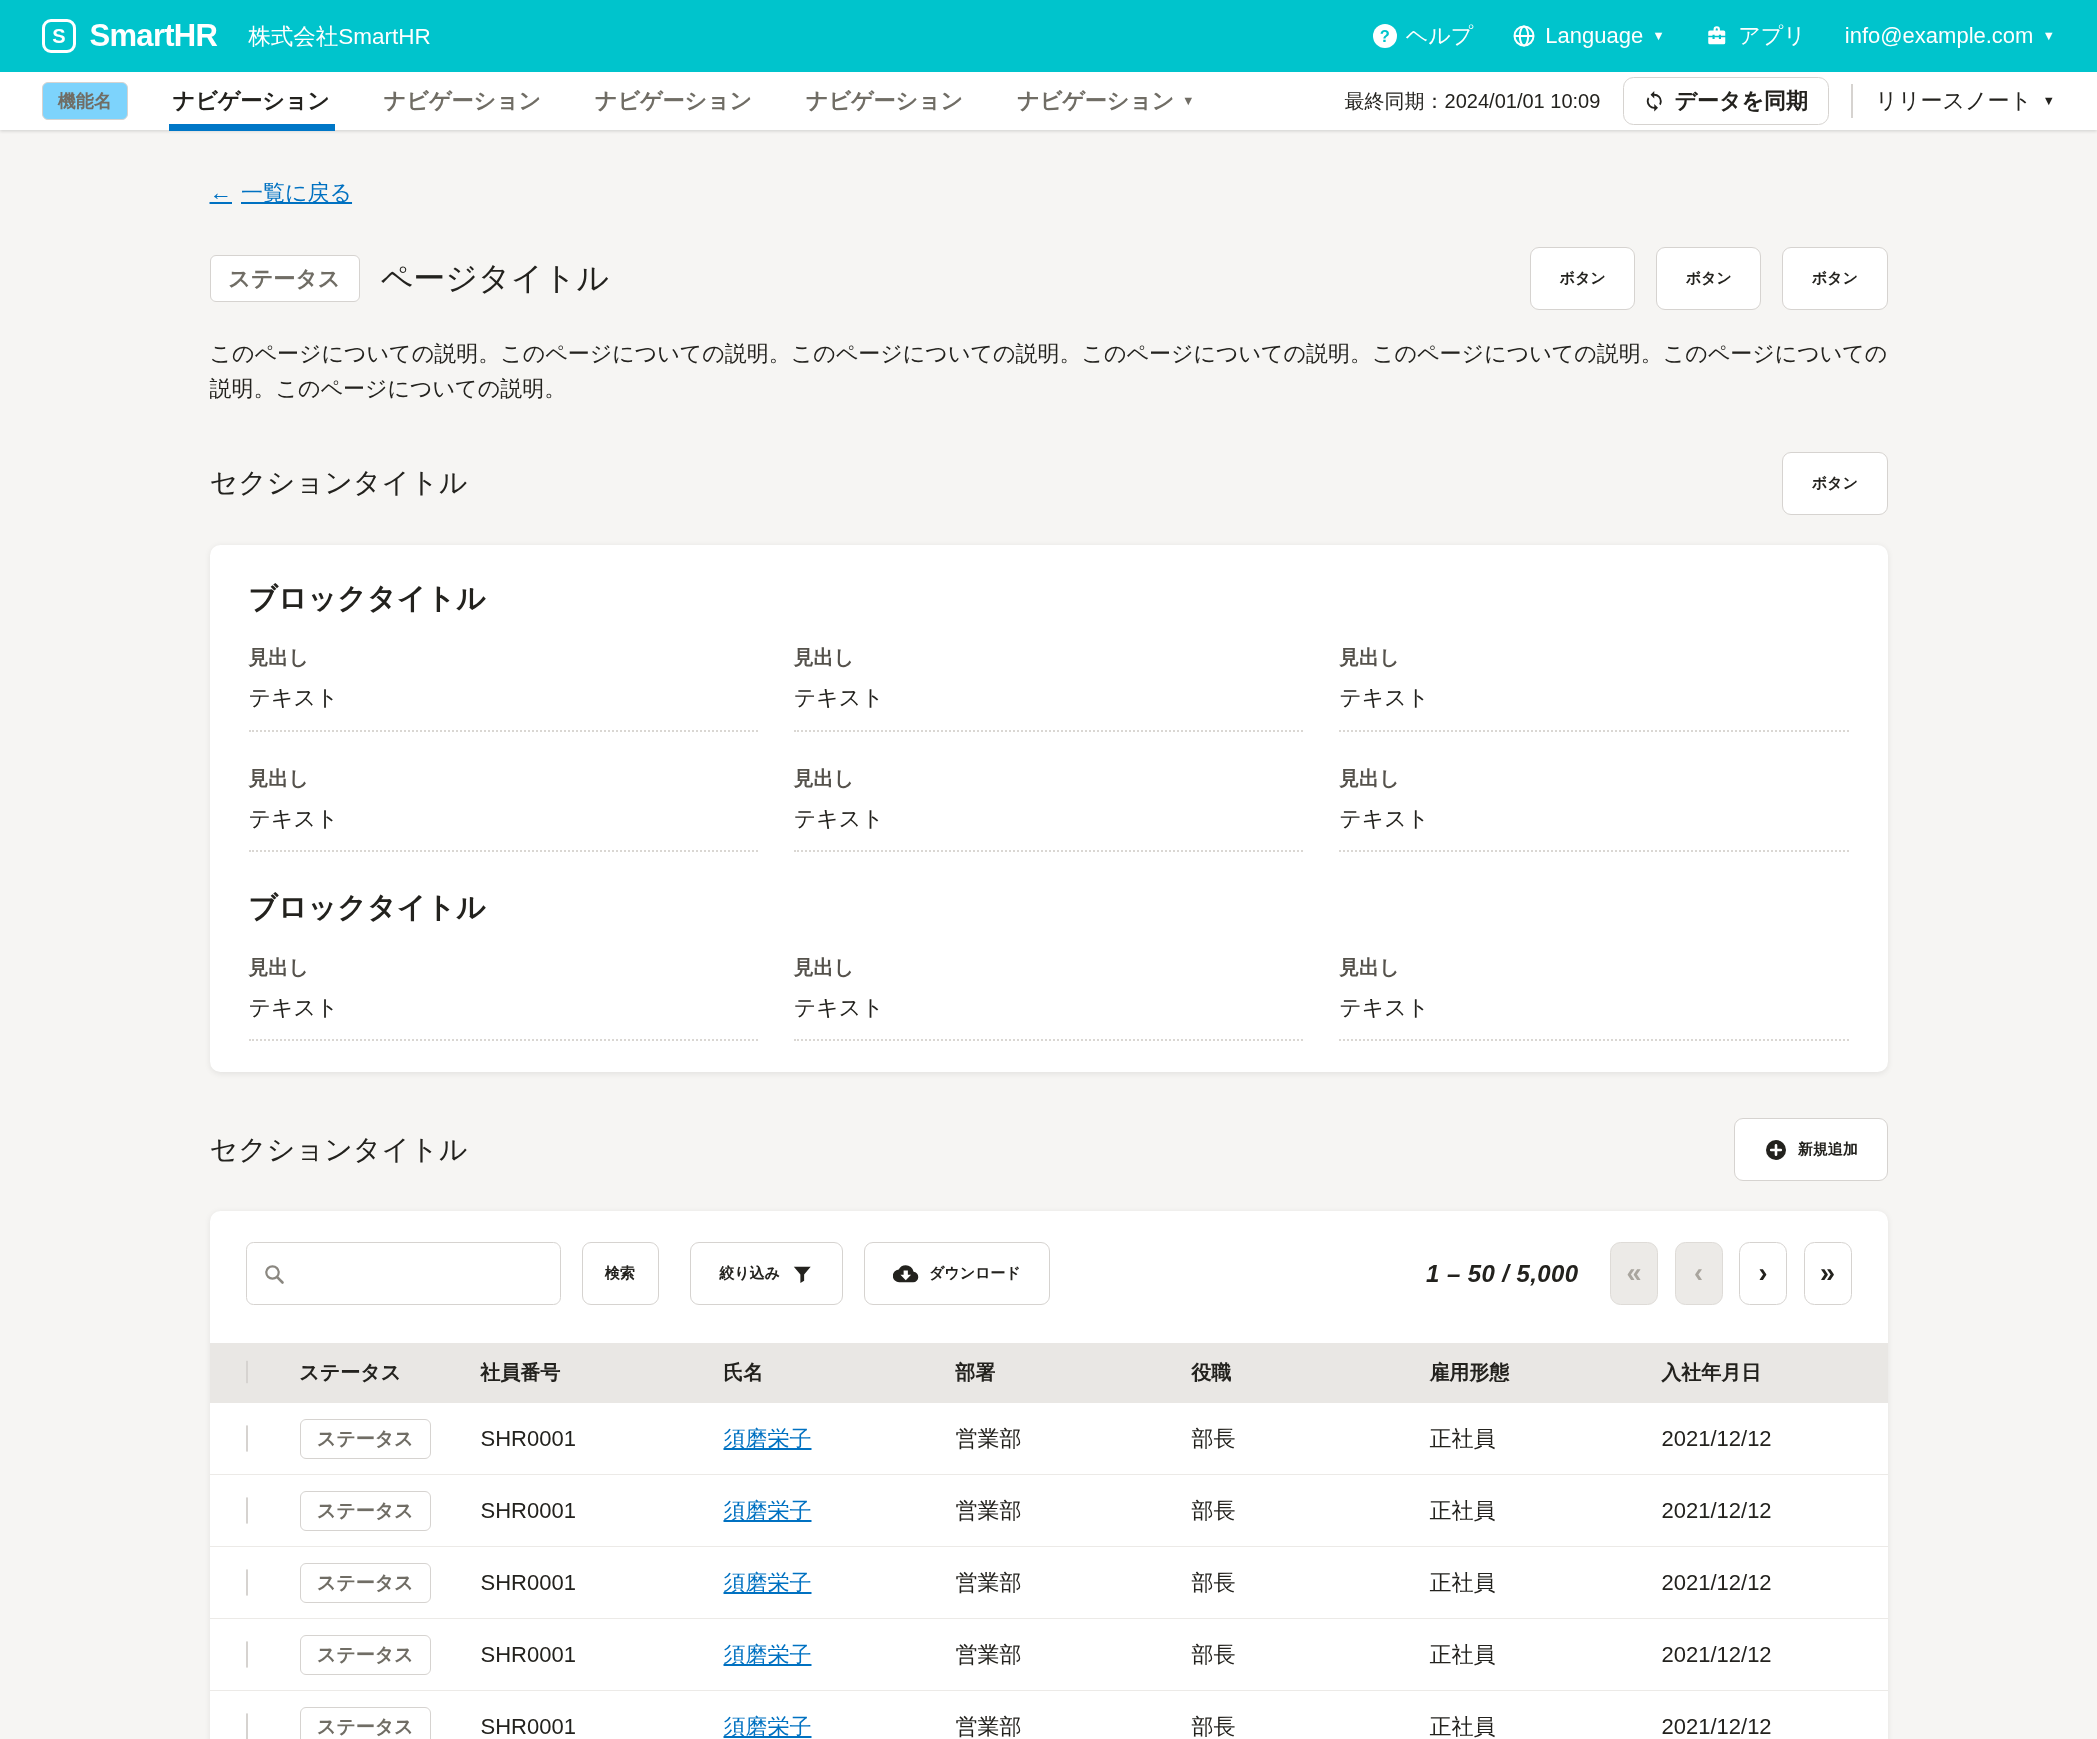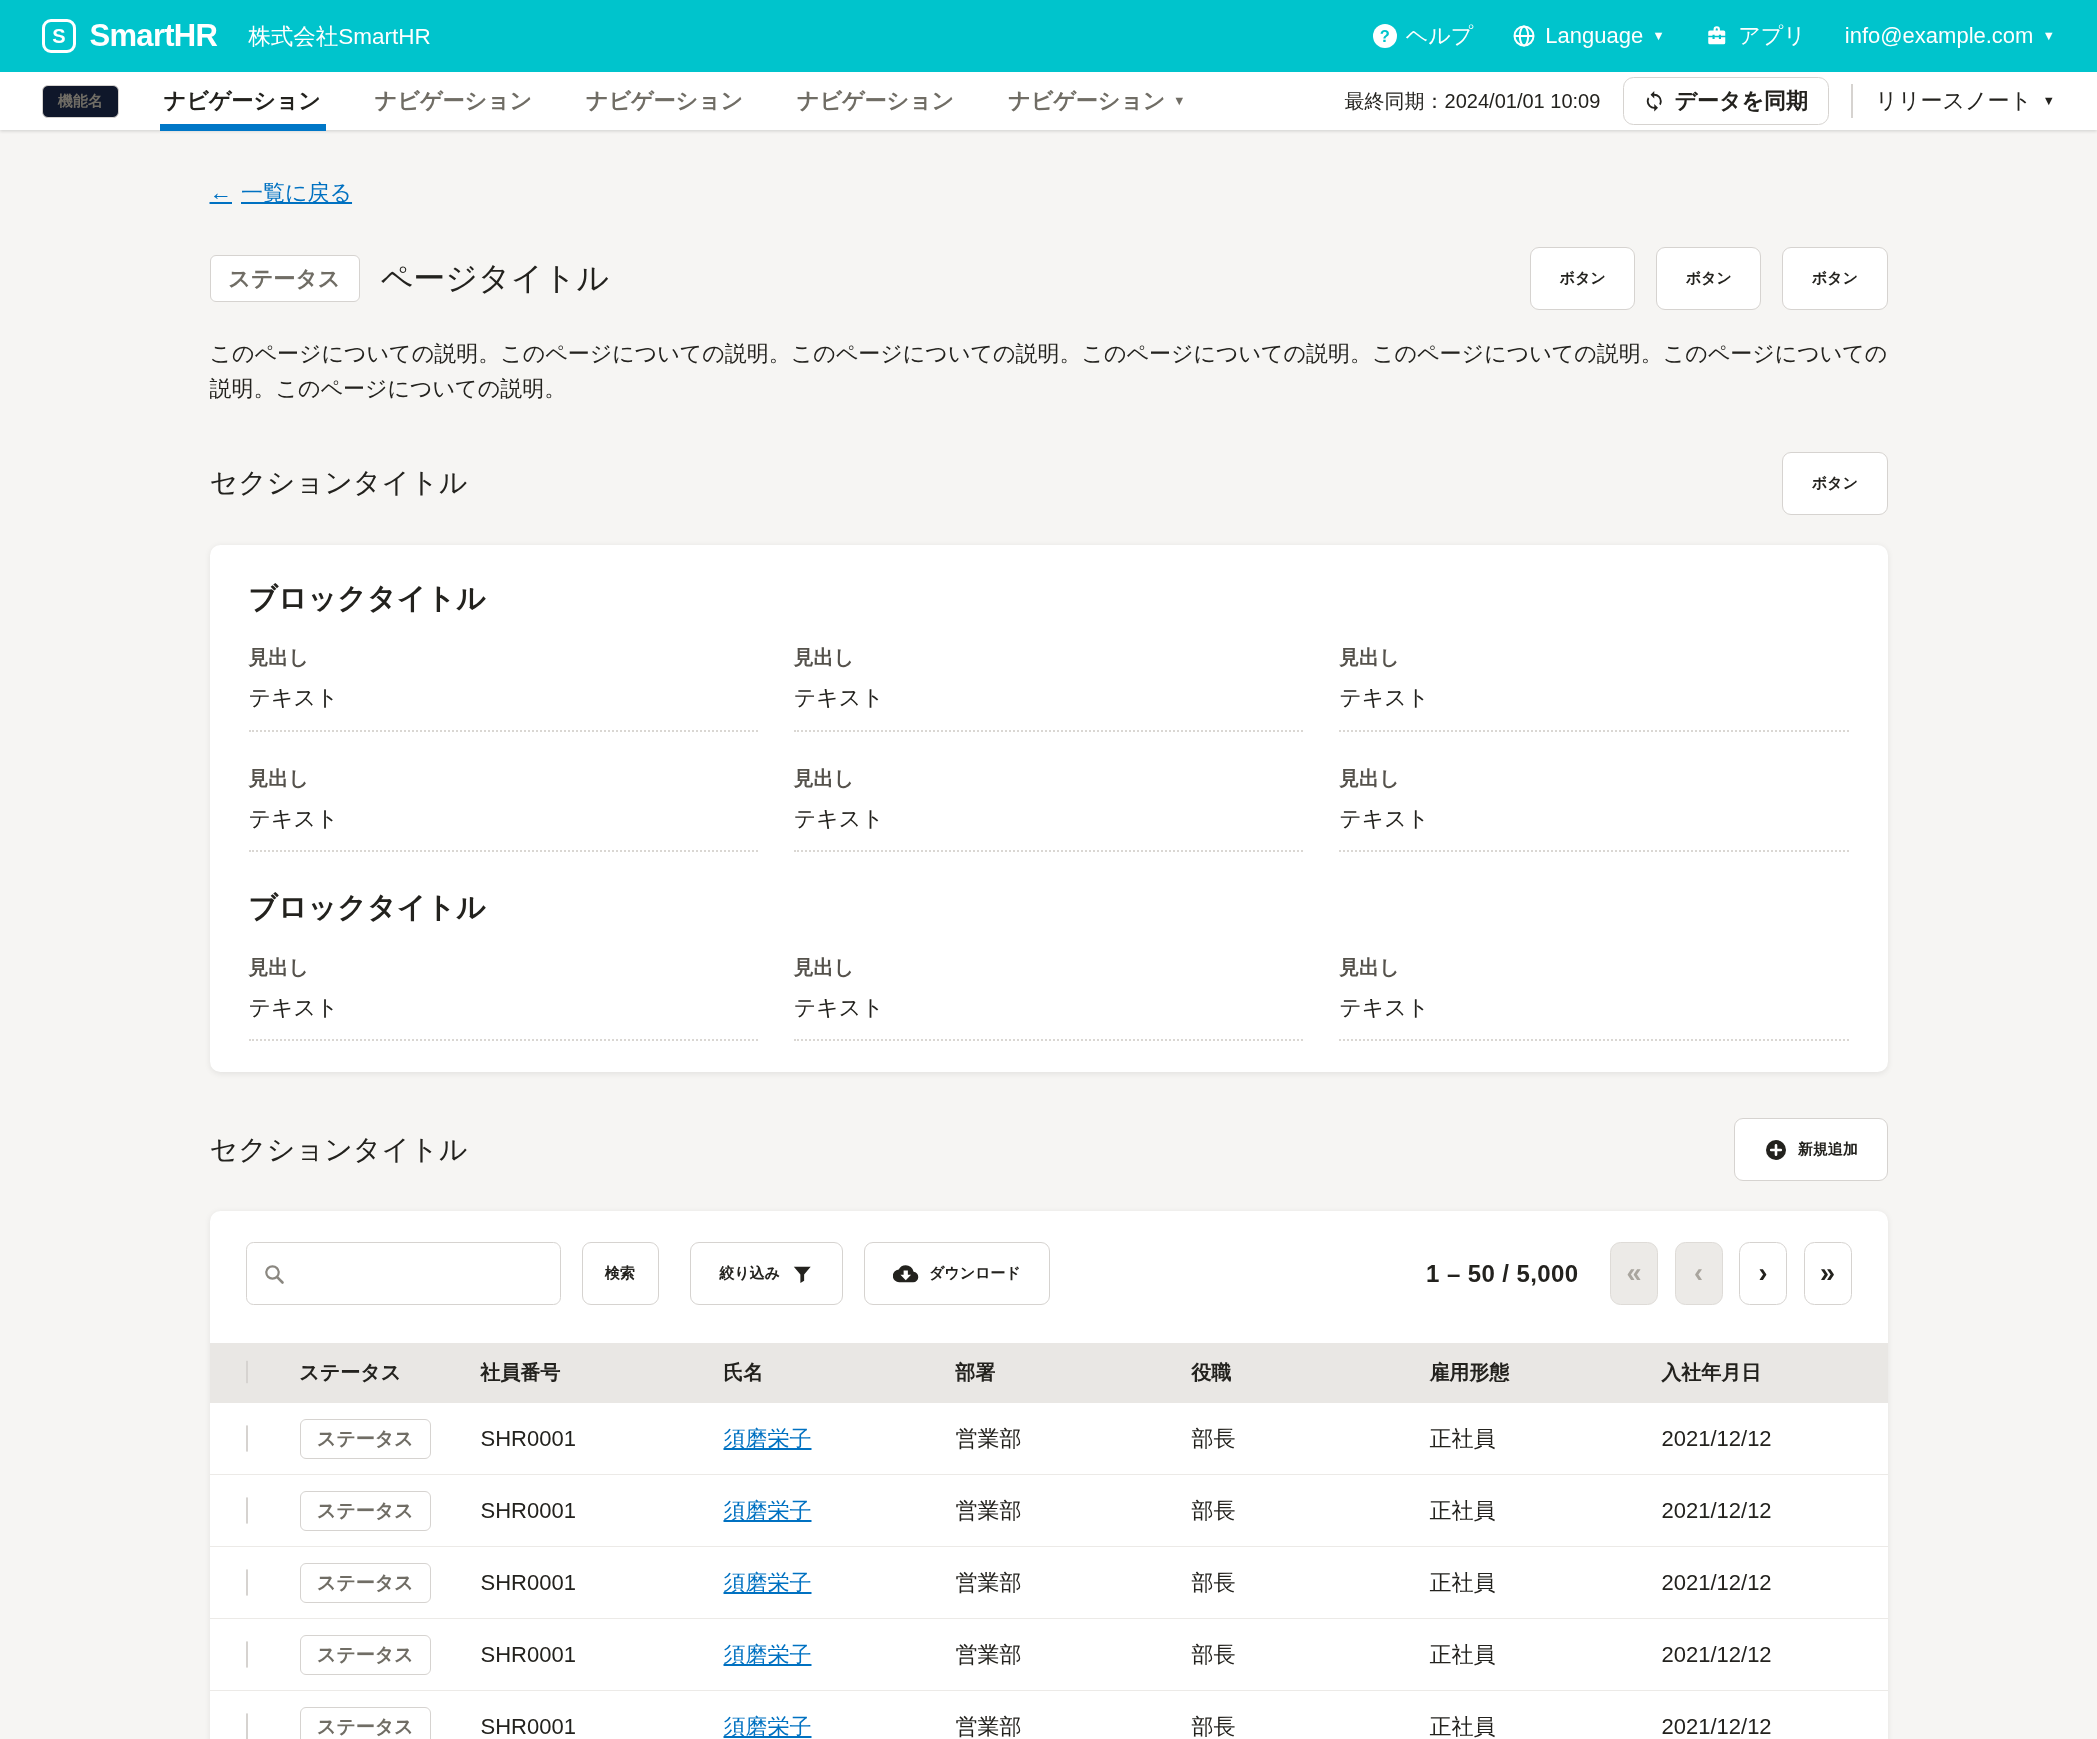--- a/index.html
+++ b/index.html
@@ -25,21 +25,21 @@
   .logo-mark{width:34px;height:34px;border:3px solid #fff;border-radius:9px;display:flex;align-items:center;justify-content:center;font-weight:800;font-size:20px;}
   .brand-name{font-size:31px;font-weight:800;letter-spacing:-0.7px;}
   .company-name{margin-left:31px;font-size:22.5px;font-weight:400;}
   .topbar-right{margin-left:auto;display:flex;align-items:center;gap:39px;font-size:22px;}
   .tb-item{display:flex;align-items:center;gap:9px;cursor:pointer;}
   .help-icon{width:24px;height:24px;border-radius:50%;background:#fff;color:var(--teal);display:flex;align-items:center;justify-content:center;font-weight:800;font-size:16.5px;}
   .caret{font-size:12.7px;line-height:1;}
   .svgicon{display:block;}
   
   .appnav{height:58px;background:#fff;display:flex;align-items:center;padding:0 42px;box-shadow:0 1.5px 3px rgba(0,0,0,.13);position:relative;z-index:2;}
-  .feature-badge{border:1.5px solid var(--border);border-radius:6px;padding:6px 15px;color:var(--muted);font-weight:700;font-size:15px;background:#0f172a;}
+  .feature-badge{border:1.5px solid var(--border);border-radius:6px;padding:6px 15px;color:var(--muted);font-weight:700;font-size:18px;background:#7dd3fc;}
   .tabs{display:flex;align-items:stretch;height:60px;margin-left:18px;}
   .tab{position:relative;display:flex;align-items:center;gap:7.5px;padding:0 27px;font-size:22px;font-weight:700;color:var(--muted);cursor:pointer;}
   .tab.active{color:var(--ink);}
   .tab.active::after{content:"";position:absolute;left:22.5px;right:22.5px;bottom:0;height:6.7px;background:var(--blue);}
   .nav-right{margin-left:auto;display:flex;align-items:center;gap:22.5px;}
   .last-sync{font-size:20px;color:var(--ink);}
   .sync-btn{display:flex;align-items:center;gap:9px;height:48px;padding:0 19.5px;border:1.5px solid var(--border);border-radius:10.5px;background:#fff;font-size:22px;font-weight:700;color:var(--ink);cursor:pointer;}
   .vdivider{width:1.5px;height:34px;background:var(--border);}
   .release{display:flex;align-items:center;gap:10.5px;font-size:22px;color:var(--ink);cursor:pointer;}
   
@@ -64,21 +64,21 @@
   .field{border-bottom:2.2px dotted #dad7d3;padding-bottom:16.5px;}
   .f-label{font-size:20px;font-weight:700;color:var(--label);}
   .f-value{margin-top:12px;font-size:22px;color:var(--ink);}
   
   .table-card{padding:0 0 21px;}
   .toolbar{display:flex;align-items:center;gap:21px;padding:31px 36px 19.5px;}
   .searchbox{display:flex;align-items:center;gap:9px;width:315px;height:63px;border:1.5px solid var(--border);border-radius:7.5px;background:#fff;padding:0 15px;}
   .searchbox input{border:none;outline:none;flex:1;font-size:21px;font-family:inherit;color:var(--ink);background:transparent;min-width:0;}
   .toolbar .gap-lg{margin-left:10.5px;}
   .spacer{flex:1;}
-  .range{font-size:24px;font-weight:700;letter-spacing:0.4px;white-space:nowrap;}
+  .range{font-size:24px;font-weight:700;letter-spacing:0.4px;white-space:nowrap;font-style:italic;}
   .pager{display:flex;align-items:center;gap:16.5px;margin-left:10.5px;}
   .pbtn{width:48px;height:63px;border-radius:10.5px;display:flex;align-items:center;justify-content:center;font-size:27px;font-weight:700;border:1.5px solid var(--border);background:#fff;color:var(--ink);cursor:pointer;}
   .pbtn.disabled{background:#eceae7;border-color:#dedbd7;color:#a9a59e;cursor:default;}
   
   table{width:100%;border-collapse:collapse;margin-top:18px;}
   thead th{background:var(--headbg);height:60px;text-align:left;font-size:20px;font-weight:700;color:var(--ink);}
   tbody td{height:72px;border-bottom:1.5px solid #eceae7;font-size:22px;color:var(--ink);}
   tbody tr:last-child td{border-bottom:none;}
   .cell-check{padding-left:36px;width:90px;}
   .checkbox{width:27px;height:27px;border:1.5px solid var(--border);border-radius:6.7px;background:#fff;cursor:pointer;}

